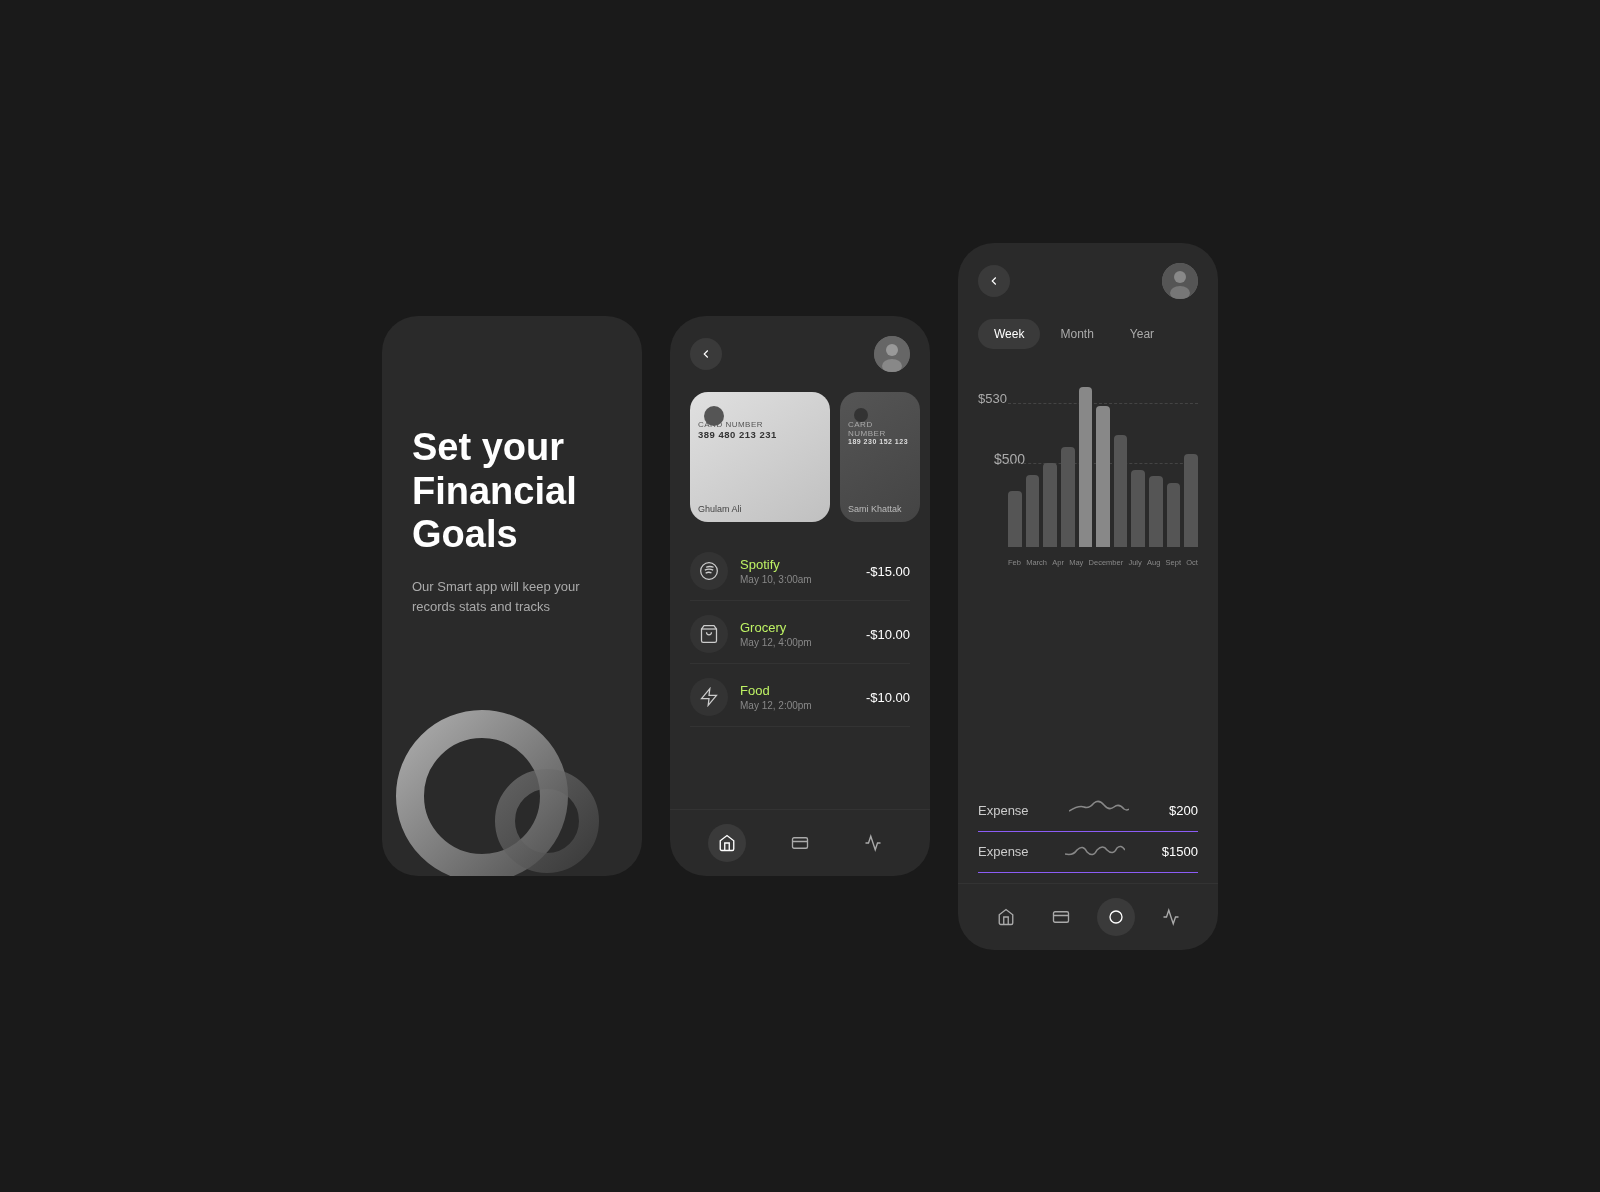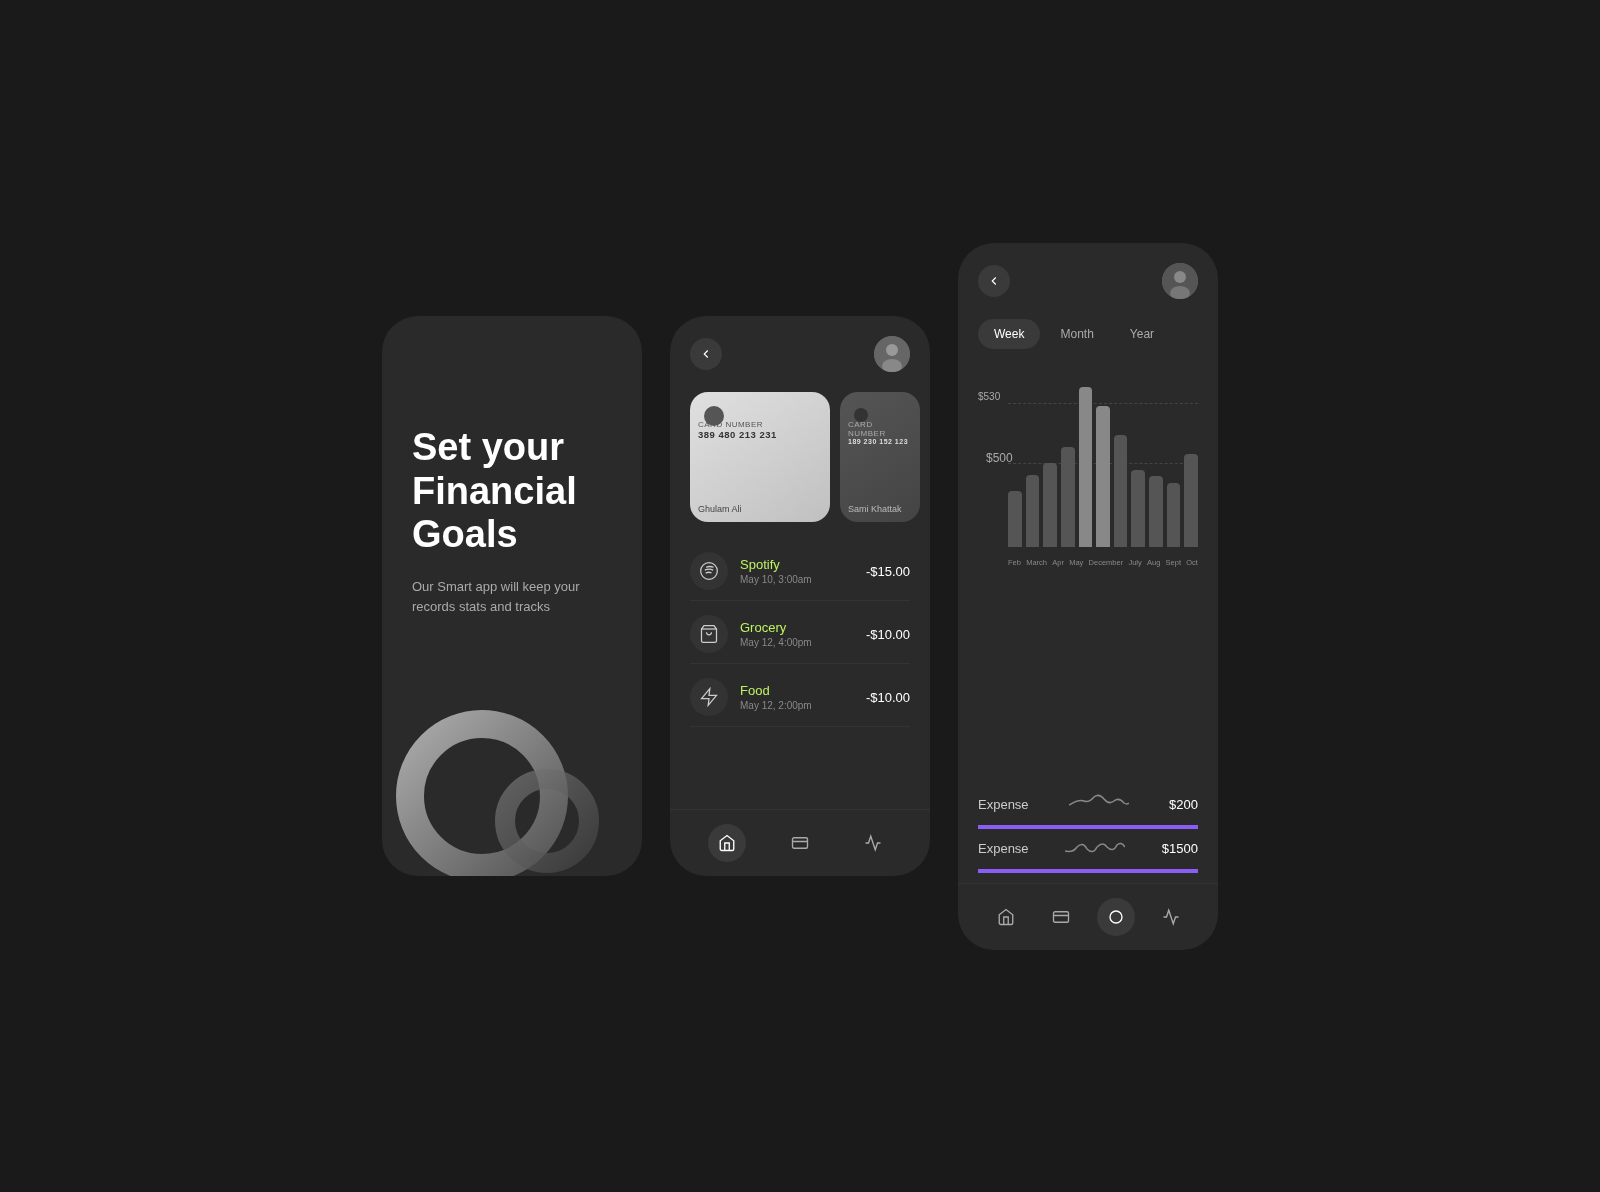--- a/index.html
+++ b/index.html
@@ -252,21 +252,21 @@
 
     
     .legend-section {
       padding: 10px 20px;
     }
     .legend-item {
       display: flex;
       align-items: center;
       justify-content: space-between;
       padding: 8px 0;
-      border-bottom: 4px solid #8b5cf6;
+      border-bottom: 1px solid #8b5cf6;
     }
     .legend-label { color: #ccc; font-size: 13px; }
     .legend-sparkline {
       width: 60px;
       height: 24px;
     }
     .legend-value { color: #fff; font-size: 13px; }
   </style>
 </head>
 <body>
@@ -421,22 +421,22 @@
 
     <div class="period-tabs">
       <button class="period-tab active">Week</button>
       <button class="period-tab">Month</button>
       <button class="period-tab">Year</button>
     </div>
 
     <div class="chart-section">
       <div style="position:relative; height:200px; margin-top:8px;">
 
-        <div style="position:absolute;left:0;top:12%;font-size:10px;color:#aaa;">$530</div>
-        <div style="position:absolute;left:8px;top:42%;font-size:12px;color:#aaa;">$500</div>
+        <div style="position:absolute;left:0;top:12%;font-size:13px;color:#aaa;">$530</div>
+        <div style="position:absolute;left:16px;top:42%;font-size:14px;color:#aaa;">$500</div>
 
         <div style="position:absolute;left:30px;right:0;top:18%;border-top:1px dashed #444;"></div>
         <div style="position:absolute;left:30px;right:0;top:48%;border-top:1px dashed #444;"></div>
 
         <div style="position:absolute;left:30px;right:0;bottom:20px;display:flex;align-items:flex-end;gap:4px;height:160px;">
           <div class="chart-bar" style="height:35%;"></div>
           <div class="chart-bar" style="height:45%;"></div>
           <div class="chart-bar" style="height:52%;"></div>
           <div class="chart-bar" style="height:62%;"></div>
           <div class="chart-bar highlight" style="height:100%;"></div>

